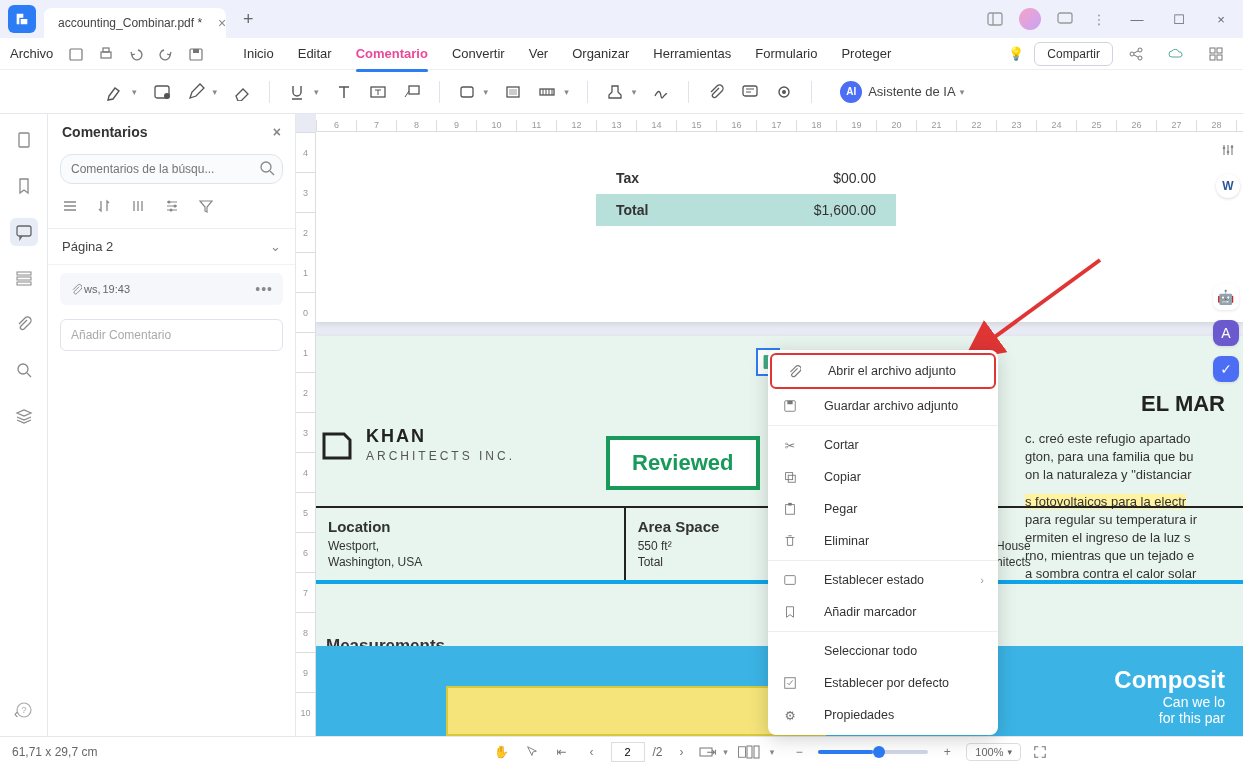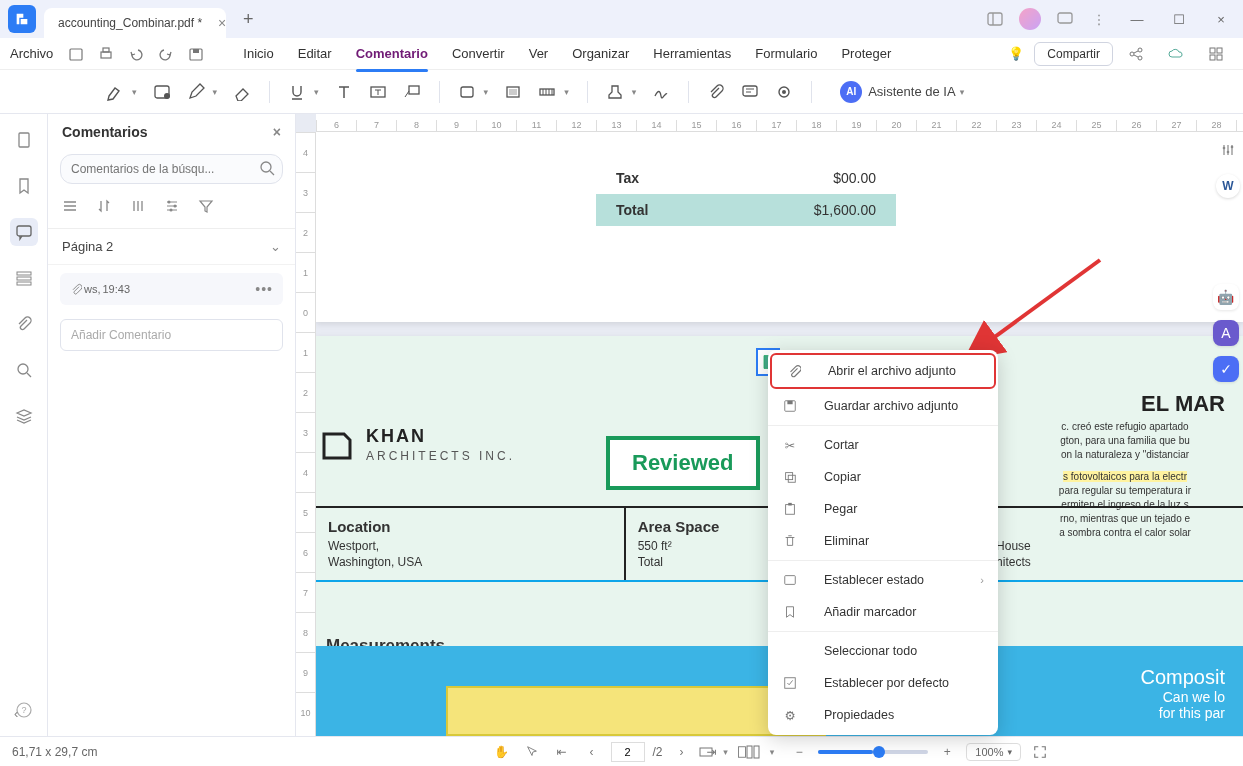--- a/index.html
+++ b/index.html
@@ -12,21 +12,21 @@
 .tab-new{width:32px;height:32px;display:flex;align-items:center;justify-content:center;color:#666;margin-left:6px;font-size:18px;cursor:pointer}
 .titlebar-right{margin-left:auto;display:flex;align-items:center;gap:14px}
 .titlebar-icon{width:20px;height:20px;display:flex;align-items:center;justify-content:center;color:#888;cursor:pointer}
 .avatar{width:22px;height:22px;border-radius:50%;background:linear-gradient(135deg,#f5a3c7,#c9a3f5)}
 .win-btn{width:28px;height:28px;display:flex;align-items:center;justify-content:center;color:#666;cursor:pointer;font-size:13px}
 .menubar{height:32px;background:#fff;display:flex;align-items:center;padding:0 10px;border-bottom:1px solid #eee}
 .menu-file{font-size:13px;color:#333;margin-right:10px;cursor:pointer}
 .qa-icon{width:26px;height:26px;display:flex;align-items:center;justify-content:center;color:#666;cursor:pointer;margin-right:4px}
 .menu-tabs{display:flex;gap:4px;margin-left:20px}
 .menu-tab{padding:5px 10px;font-size:13px;color:#333;cursor:pointer;position:relative}
-.menu-tab.active{color:#701a75;font-weight:600}
+.menu-tab.active{color:#ec4899;font-weight:600}
 .menu-tab.active::after{content:"";position:absolute;bottom:-6px;left:10px;right:10px;height:3px;background:#2c7cf5;border-radius:2px}
 .menubar-right{margin-left:auto;display:flex;align-items:center;gap:10px}
 .bulb{color:#f5a623}
 .share-btn{background:#fff;border:1px solid #d0d4e0;border-radius:6px;padding:4px 12px;font-size:12px;color:#333;cursor:pointer}
 .toolbar{height:44px;background:#fff;display:flex;align-items:center;padding:0 100px 0 100px;gap:4px;border-bottom:1px solid #e5e7ef}
 .tool-btn{width:30px;height:30px;display:flex;align-items:center;justify-content:center;cursor:pointer;color:#555;border-radius:4px}
 .tool-sep{width:1px;height:22px;background:#e0e3ec;margin:0 8px}
 .tool-dd{font-size:9px;color:#888;margin-left:-2px;margin-right:6px}
 .ai-btn{display:flex;align-items:center;gap:6px;font-size:13px;color:#444;cursor:pointer;margin-left:16px}
 .ai-badge{width:22px;height:22px;border-radius:50%;background:#4c6ef5;color:#fff;display:flex;align-items:center;justify-content:center;font-size:10px;font-weight:700}
@@ -58,28 +58,28 @@
 .page{background:#fff;margin:0 0 14px 0;box-shadow:0 2px 6px rgba(0,0,0,0.1);position:relative}
 .page1{height:190px}
 .inv-row{display:flex;padding:8px 20px;font-size:14px}
 .inv-row .lbl{font-weight:700}
 .inv-row .val{margin-left:auto;font-weight:400}
 .inv-total{background:#b7e0db}
 .page2{height:420px;background:#e8f5ee;padding:18px}
 .attach-icon{position:absolute;top:12px;left:440px;width:24px;height:28px;border:2px solid #2c7cf5;background:#fff;display:flex;align-items:center;justify-content:center}
 .attach-icon svg{width:14px;height:16px}
 .article-title{position:absolute;top:55px;right:18px;font-size:22px;font-weight:800;color:#222}
-.article-body{position:absolute;top:84px;right:18px;width:200px;font-size:10px;color:#333;line-height:1.4;text-align:center}
+.article-body{position:absolute;top:94px;right:18px;width:200px;font-size:13px;color:#333;line-height:1.4;text-align:left}
 .highlight{background:#fff3a0}
 .khan-block{position:absolute;top:90px;left:0;display:flex;align-items:flex-start}
 .khan-logo{width:40px;height:40px;margin-right:10px}
 .khan-txt1{font-size:18px;font-weight:800;letter-spacing:2px;color:#222}
 .khan-txt2{font-size:12px;letter-spacing:3px;color:#555;margin-top:2px}
 .reviewed{position:absolute;top:100px;left:290px;border:4px solid #199a5a;padding:10px 22px;font-size:22px;font-weight:800;color:#199a5a;background:#fff}
-.info-row{position:absolute;top:170px;left:0;right:0;display:flex;border-top:2px solid #222;border-bottom:2px solid #0ea5e9}
+.info-row{position:absolute;top:170px;left:0;right:0;display:flex;border-top:2px solid #222;border-bottom:4px solid #0ea5e9}
 .info-cell{flex:1;border-right:2px solid #222;padding:10px 12px}
 .info-cell:last-child{border-right:none}
 .info-cell h4{font-size:15px;font-weight:800;margin-bottom:4px}
 .info-cell p{font-size:12px;color:#333;line-height:1.3}
 .measurements{position:absolute;top:300px;left:10px;font-size:17px;font-weight:600;color:#333}
 .blueprint{position:absolute;top:310px;left:0;right:0;height:100px;background:#3bb4e5}
 .blueprint-inner{position:absolute;top:40px;left:130px;width:380px;height:50px;background:#f5e47a;border:2px solid #d8c93a}
 .scale-lbl{position:absolute;top:350px;left:460px;font-size:12px;color:#fff}
 .side-tools{position:absolute;right:0;top:18px;width:30px;display:flex;flex-direction:column;align-items:center;gap:12px;padding-top:6px;z-index:5}
 .side-tool{width:24px;height:24px;display:flex;align-items:center;justify-content:center;cursor:pointer;border-radius:6px;font-size:15px}
@@ -542,21 +542,21 @@
           <div class="info-cell">
               <h4>Name</h4>
               <p>The Sea House</p>
               <p>Khan Architects</p>
             </div>
         </div>
         <div class="measurements">Measurements</div>
         <div class="blueprint">
           <div class="blueprint-inner"></div>
           <div style="position:absolute;right:18px;top:20px;color:#fff;text-align:right">
-            <div style="font-size:20px;font-weight:400">Composit</div>
+            <div style="font-size:24px;font-weight:700">Composit</div>
             <div style="font-size:14px">Can we lo</div>
             <div style="font-size:14px">for this par</div>
           </div>
         </div>
         <div class="scale-lbl">10ft</div>
       </div>
     </div>
   </div>
 </div>
 

